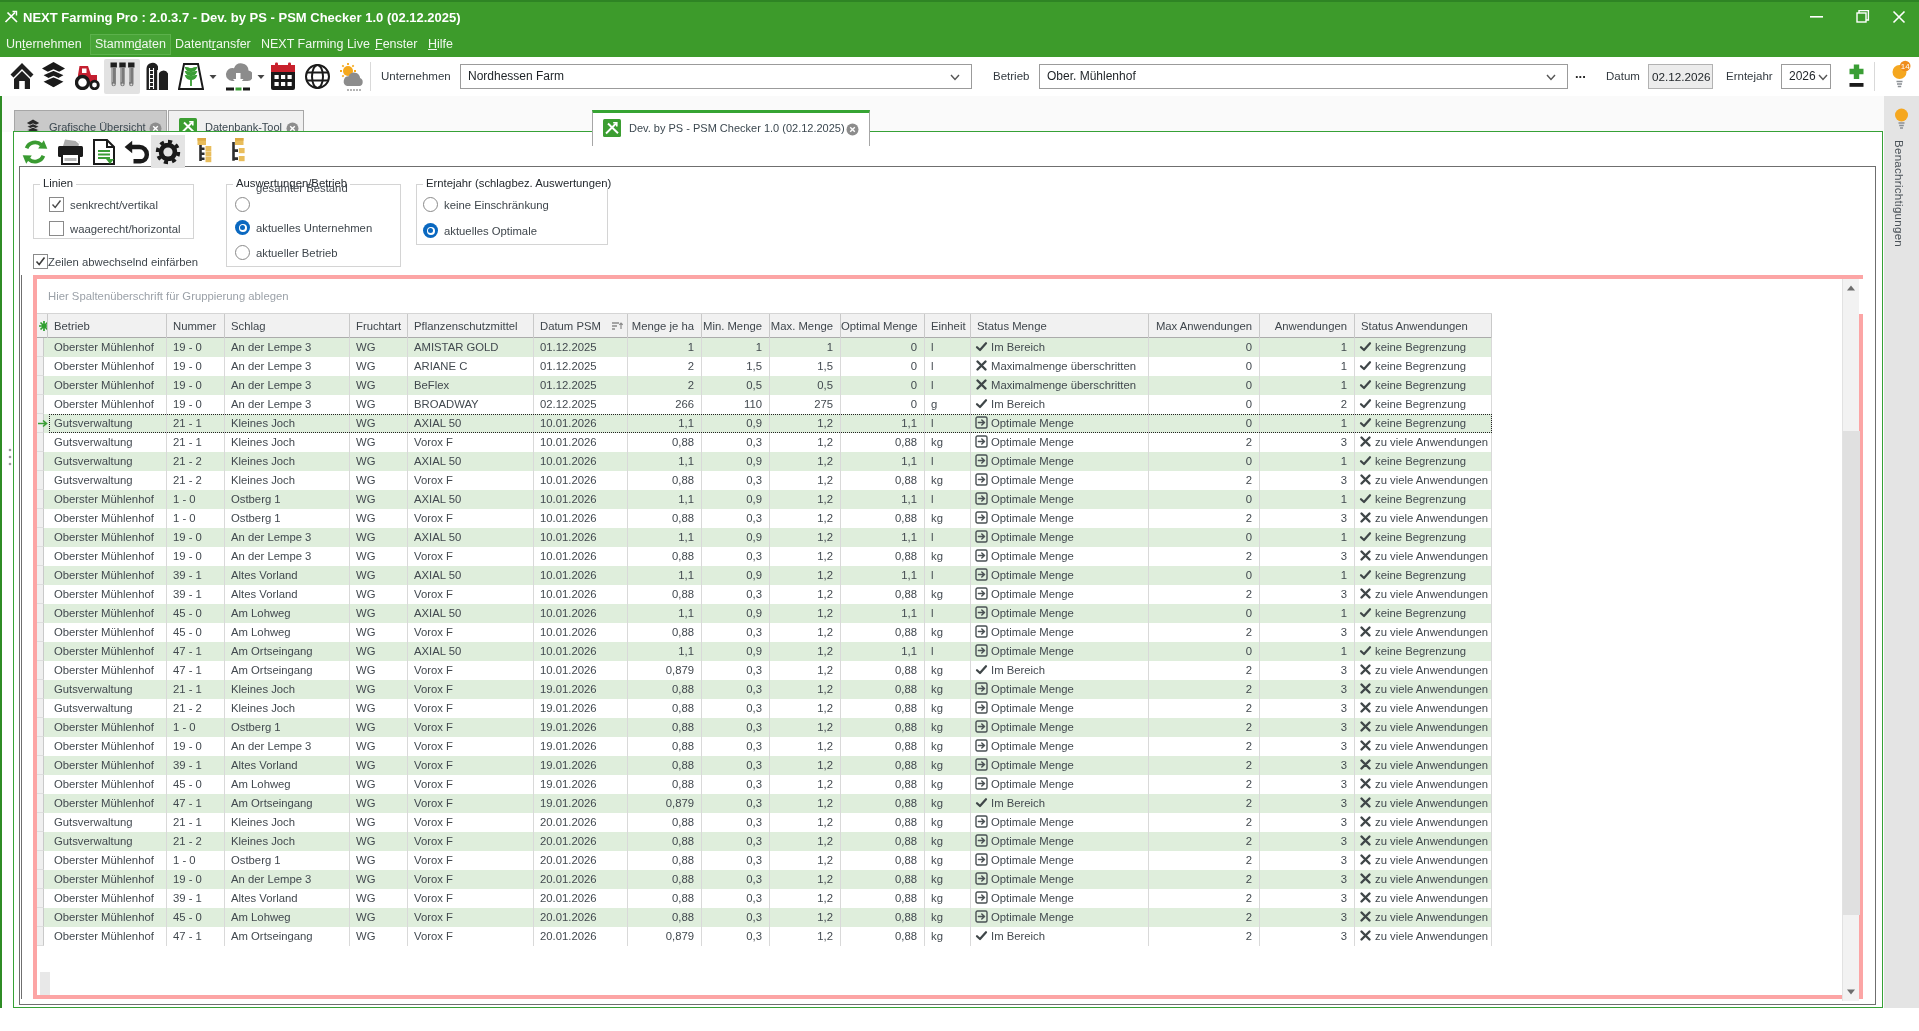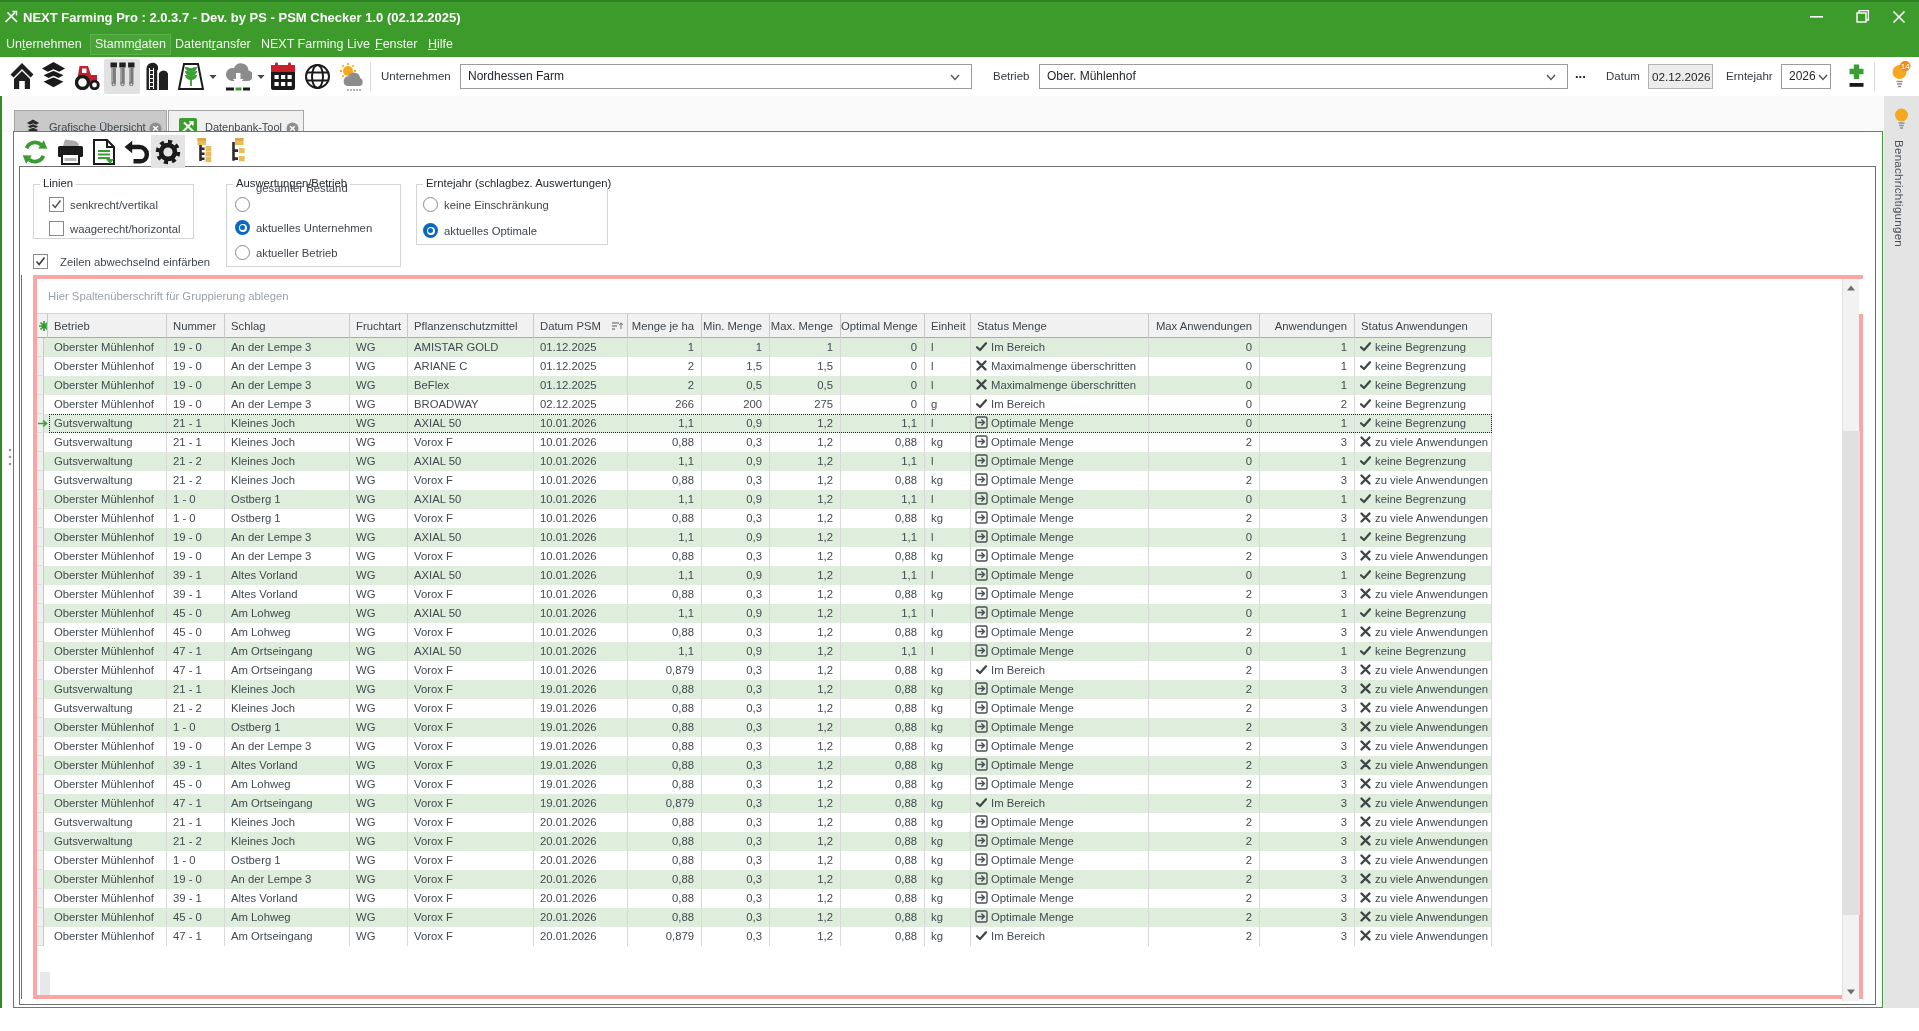--- a/index.html
+++ b/index.html
@@ -251,20 +251,32 @@
       </svg>
     </div>
     <div class="tab" style="left:166px;width:136px">
       <span class="ti" style="top:7px"><svg width="18" height="18" viewBox="0 0 18 18">
           <rect width="18" height="18" rx="1.5" fill="#3c9e32"></rect>
           <path d="M3 14.5 L13 4.5 M5 4.5 L15 14.2" stroke="#fff" stroke-width="1.9" fill="none"></path>
           <path d="M10.2 3.8 H13.8 V7.4" stroke="#fff" stroke-width="1.6" fill="none"></path>
         </svg></span>
       <span class="tx" style="left:36px">Datenbank-Tool</span>
       <svg class="tclose" style="left:117px" width="13" height="13" viewBox="0 0 13 13">
+        <circle cx="6.5" cy="6.5" r="6" fill="#8d8d8d"></circle>
+        <path d="M4.2 4.2 L8.8 8.8 M8.8 4.2 L4.2 8.8" stroke="#fff" stroke-width="1.4"></path>
+      </svg>
+    </div>
+    <div class="tab active" style="left:590px;width:278px">
+      <span class="ti" style="top:6px"><svg width="18" height="18" viewBox="0 0 18 18">
+          <rect width="18" height="18" rx="1.5" fill="#3c9e32"></rect>
+          <path d="M3 14.5 L13 4.5 M5 4.5 L15 14.2" stroke="#fff" stroke-width="1.9" fill="none"></path>
+          <path d="M10.2 3.8 H13.8 V7.4" stroke="#fff" stroke-width="1.6" fill="none"></path>
+        </svg></span>
+      <span class="tx" style="left:36px;top:9px">Dev. by PS - PSM Checker 1.0 (02.12.2025)</span>
+      <svg class="tclose" style="left:253px;top:10px" width="13" height="13" viewBox="0 0 13 13">
         <circle cx="6.5" cy="6.5" r="6" fill="#8d8d8d"></circle>
         <path d="M4.2 4.2 L8.8 8.8 M8.8 4.2 L4.2 8.8" stroke="#fff" stroke-width="1.4"></path>
       </svg>
     </div>
   </div>
 <div id="leftedge"></div>
 <div id="panel"></div>
 <div id="innerpanel"></div>
 <div style="position:absolute;left:21px;top:275px;width:1px;height:724px;background:#6f6f6f"></div>
 <div class="t2sel"></div>
@@ -343,21 +355,21 @@
   </div>
 <div class="frad" style="left:423px;top:197px"></div>
 <div class="flabel" style="left:444px;top:199px">keine Einschränkung</div>
 <div class="frad on" style="left:423px;top:223px"></div>
 <div class="flabel" style="left:444px;top:225px">aktuelles Optimale</div>
 <div class="fcb" style="left:33px;top:254px">
     <svg width="11" height="11" viewBox="0 0 11 11">
       <path d="M1.5 5.5 L4.2 8.5 L9.5 1.5" stroke="#3c3c3c" stroke-width="1.6" fill="none"></path>
     </svg>
   </div>
-<div class="flabel" style="left:60px;top:256px">Zeilen abwechselnd einfärben</div>
+<div class="flabel" style="left:48px;top:256px">Zeilen abwechselnd einfärben</div>
 <div id="grid">
   <div id="groupbar">
       <span>Hier Spaltenüberschrift für Gruppierung ablegen</span>
     </div>
   <div id="ghead">
       <div class="c rowhdr ">
         <svg style="position:absolute;left:2px;top:7px" width="10" height="10" viewBox="0 0 10 10">
           <path d="M5 0 V10 M0 5 H10 M1.5 1.5 L8.5 8.5 M8.5 1.5 L1.5 8.5" stroke="#2f9e2f" stroke-width="1.7"></path>
         </svg>
       </div>
@@ -449,21 +461,21 @@
       </div>
 <div class="row" style="top:116px;background:#ffffff">
         <div class="c rh"></div>
         <div class="c betrieb ">Oberster Mühlenhof</div>
         <div class="c nummer ">19 - 0</div>
         <div class="c schlag ">An der Lempe 3</div>
         <div class="c frucht ">WG</div>
         <div class="c psm ">BROADWAY</div>
         <div class="c datum ">02.12.2025</div>
         <div class="c menge num">266</div>
-        <div class="c minm num">200</div>
+        <div class="c minm num">110</div>
         <div class="c maxm num">275</div>
         <div class="c optm num">0</div>
         <div class="c einheit ">g</div>
         <div class="c statm"><svg class="sic" width="13" height="13" viewBox="0 0 13 13">
             <path d="M2 7.2 L5 10 L11 3.2" stroke="#3f4648" stroke-width="2.2" fill="none" stroke-linecap="round" stroke-linejoin="round"></path>
           </svg><span>Im Bereich</span></div>
         <div class="c maxanw num">0</div>
         <div class="c anw num">2</div>
         <div class="c stata"><svg class="sic" width="13" height="13" viewBox="0 0 13 13">
             <path d="M2 7.2 L5 10 L11 3.2" stroke="#3f4648" stroke-width="2.2" fill="none" stroke-linecap="round" stroke-linejoin="round"></path>

